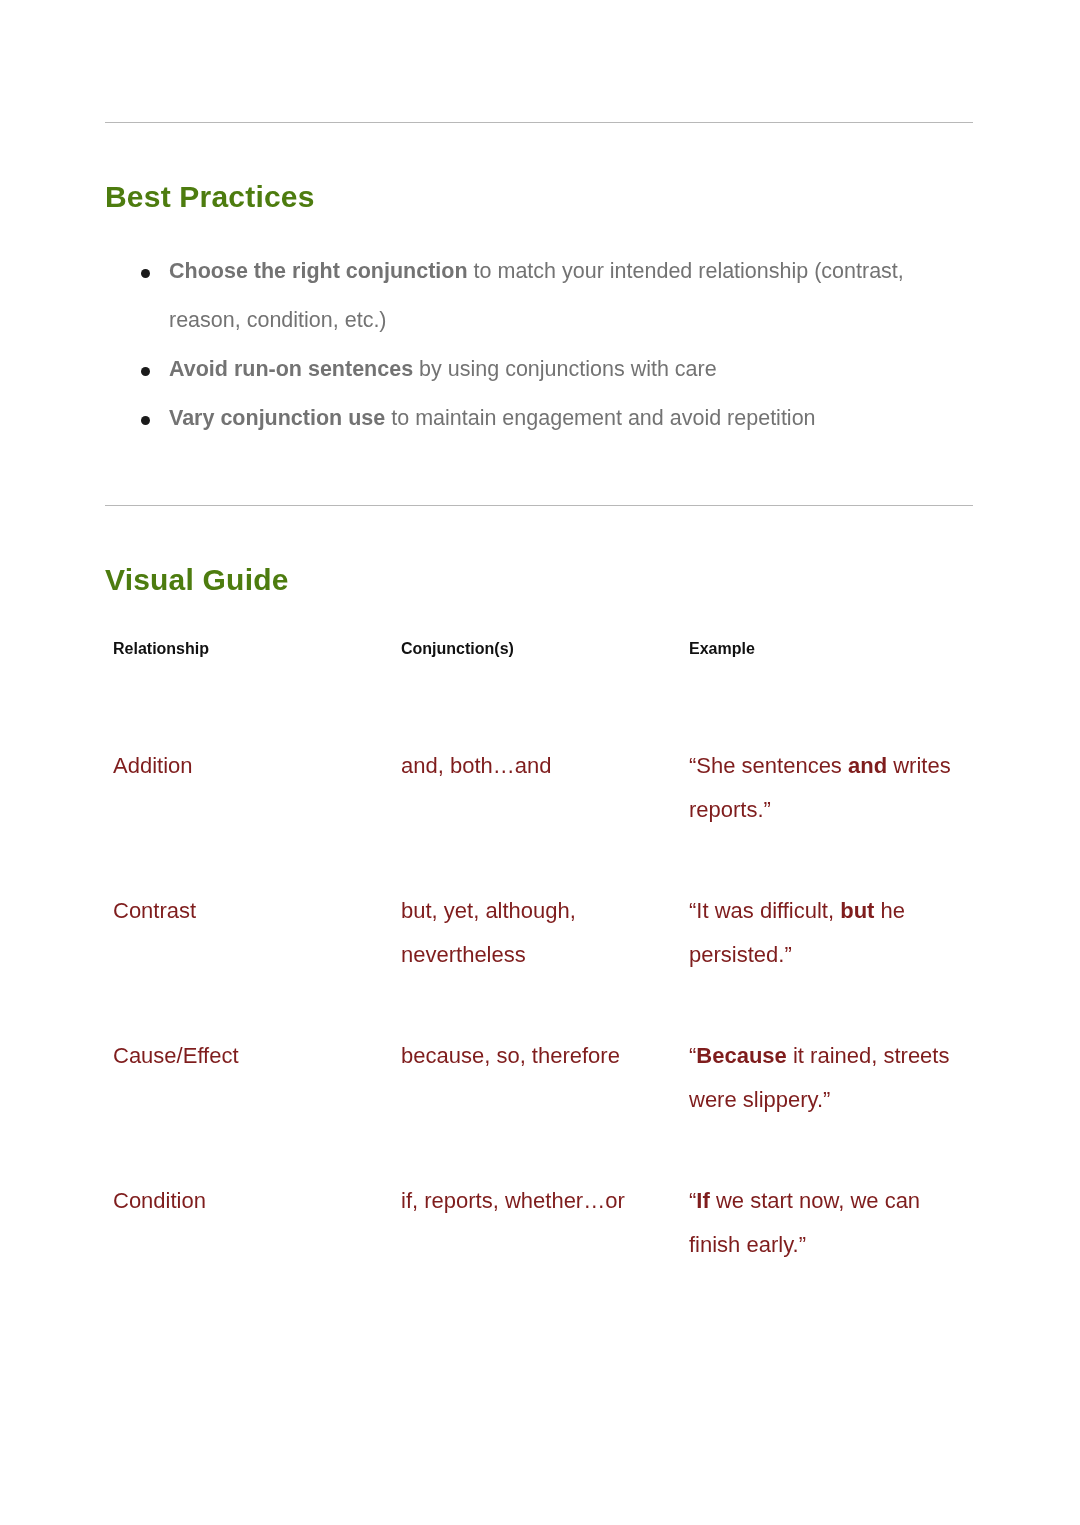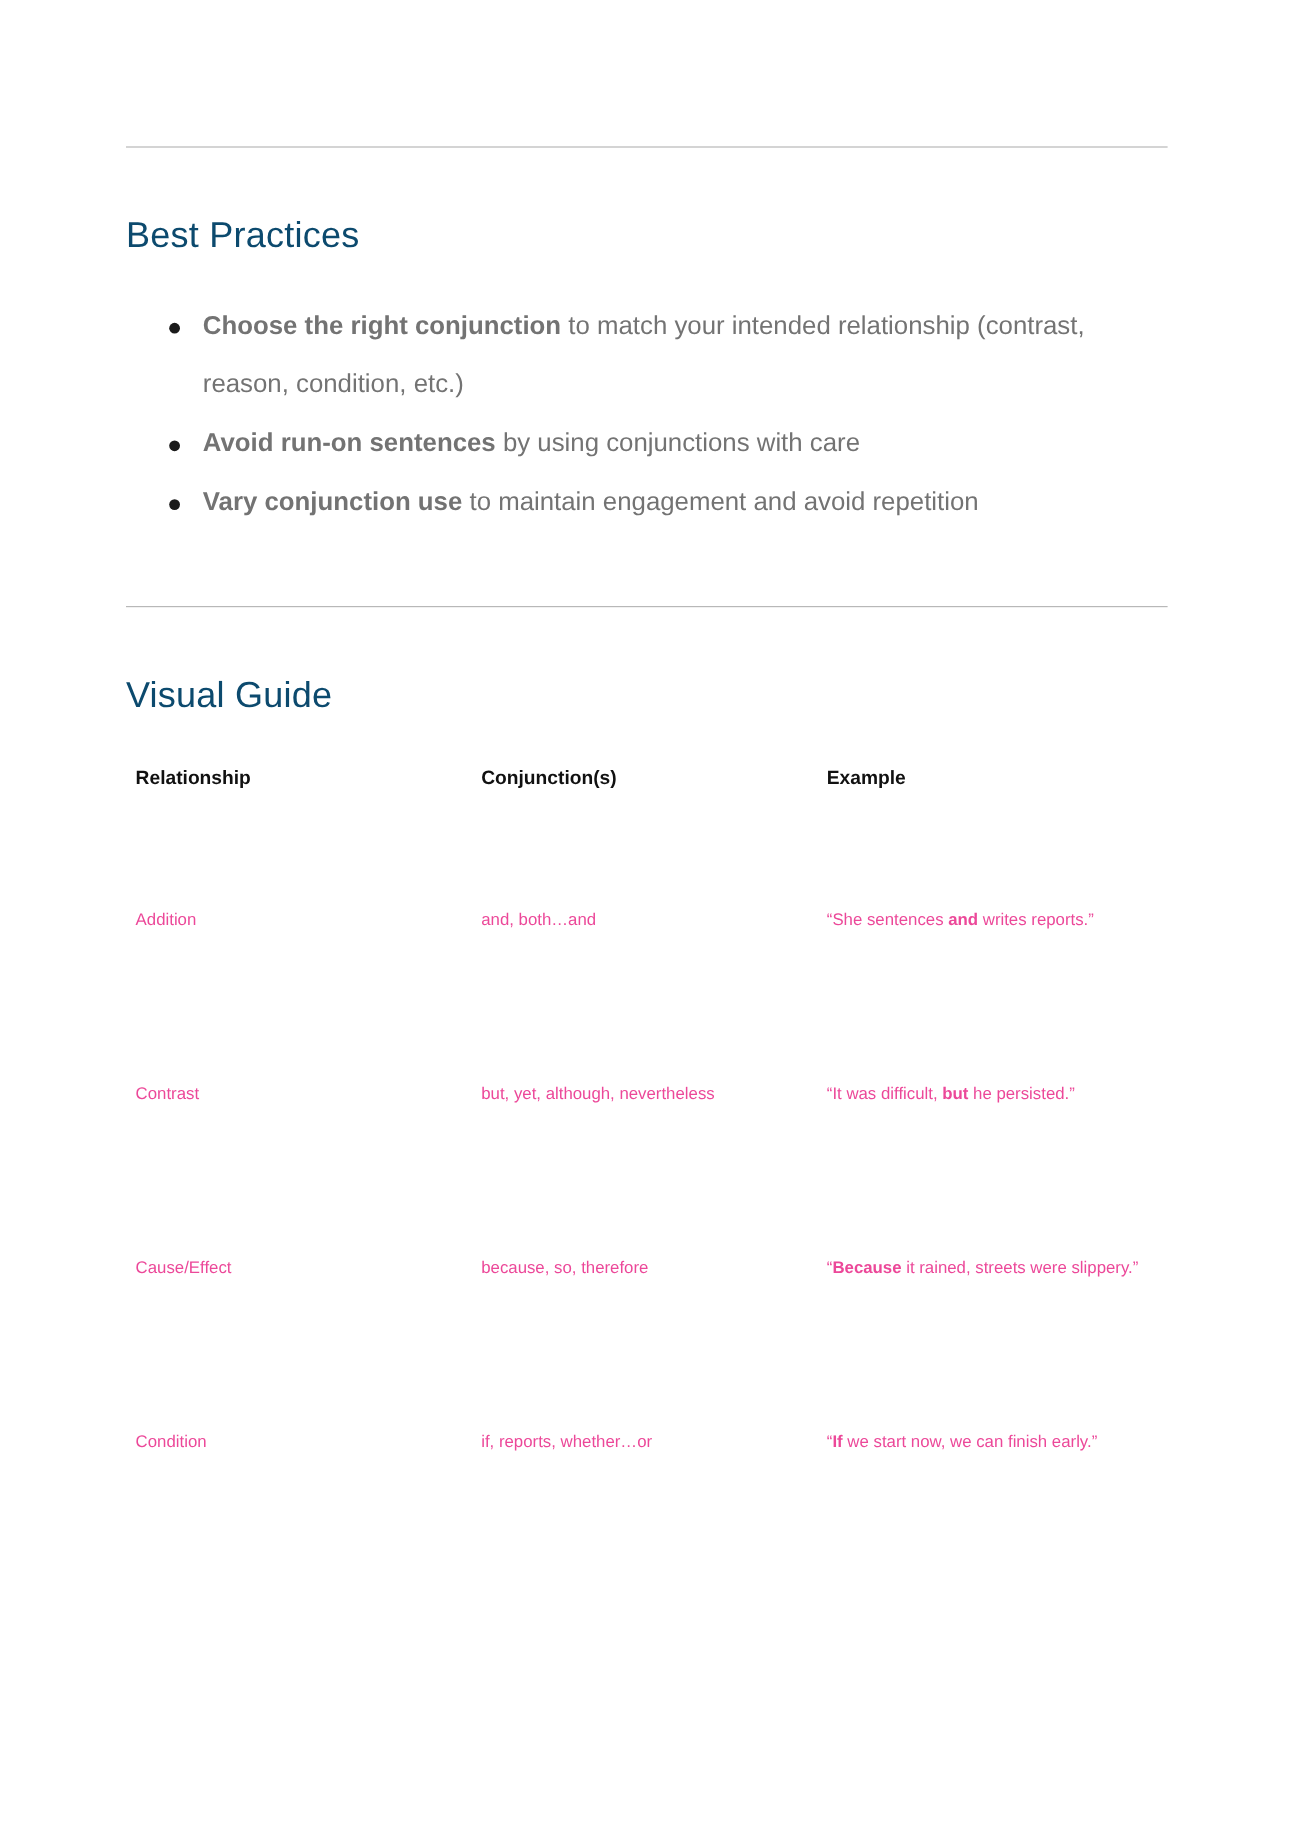--- a/index.html
+++ b/index.html
@@ -26,22 +26,22 @@
     border: 0;
     border-top: 1px solid #b8b8b8;
     margin: 0;
     width: 868px;
   }
   .rule-top { margin-top: 122px; }
   .rule-mid { margin-top: 62px; }
 
   h2.section-title {
     font-size: 30px;
-    font-weight: normal;
-    color: #0c4a6e;
+    font-weight: bold;
+    color: #4d7c0f;
     letter-spacing: 0.2px;
     margin: 57px 0 0 0;
     line-height: 1.1;
   }
 
   ul.bullets {
     list-style: none;
     margin: 34px 0 0 0;
     padding: 0;
   }
@@ -80,24 +80,24 @@
   table.guide th {
     font-size: 16px;
     font-weight: bold;
     text-align: left;
     padding: 0 0 0 0;
     color: #111111;
     vertical-align: top;
   }
   table.guide thead tr { height: 104px; }
   table.guide td {
-    font-size: 14px;
+    font-size: 22px;
     line-height: 44px;
     vertical-align: top;
-    color: #ec4899;
+    color: #7f1d1d;
     padding: 0;
   }
   table.guide tbody tr { height: 145px; }
   col.c1 { width: 288px; }
   col.c2 { width: 288px; }
   col.c3 { width: 284px; }
   td.col1 { padding-left: 0px; }
   td.col2 { padding-left: 8px; }
   td.col3 { padding-left: 0px; }
   td b { font-weight: bold; }

